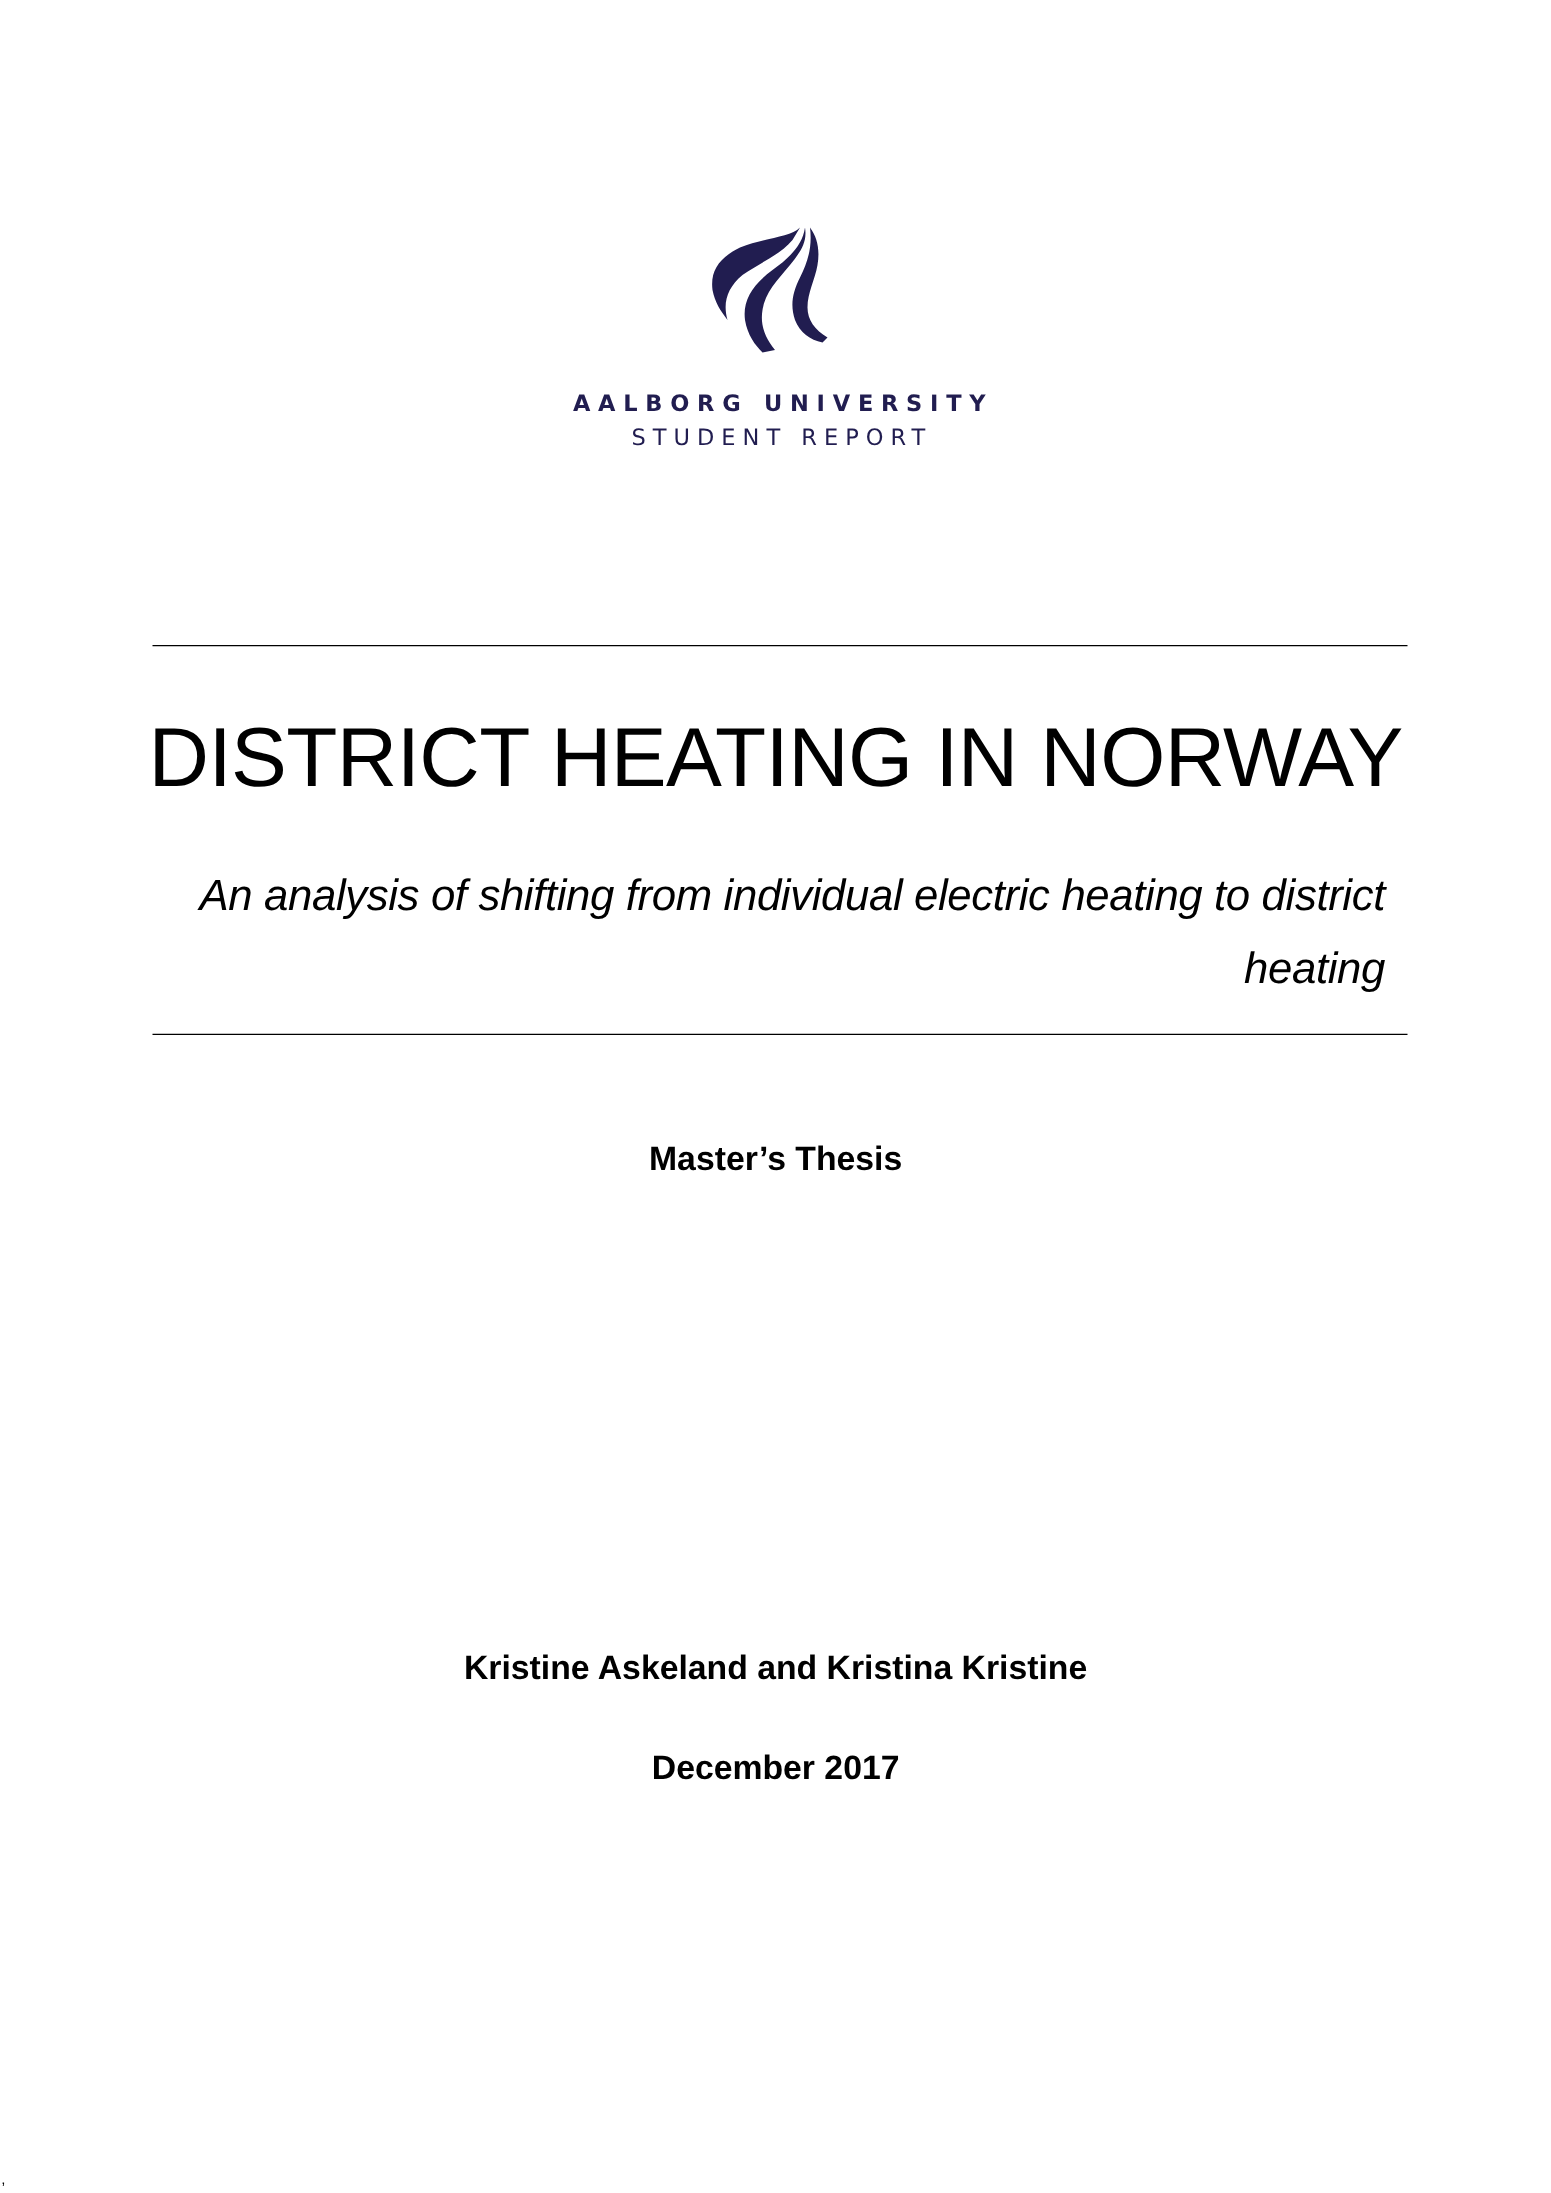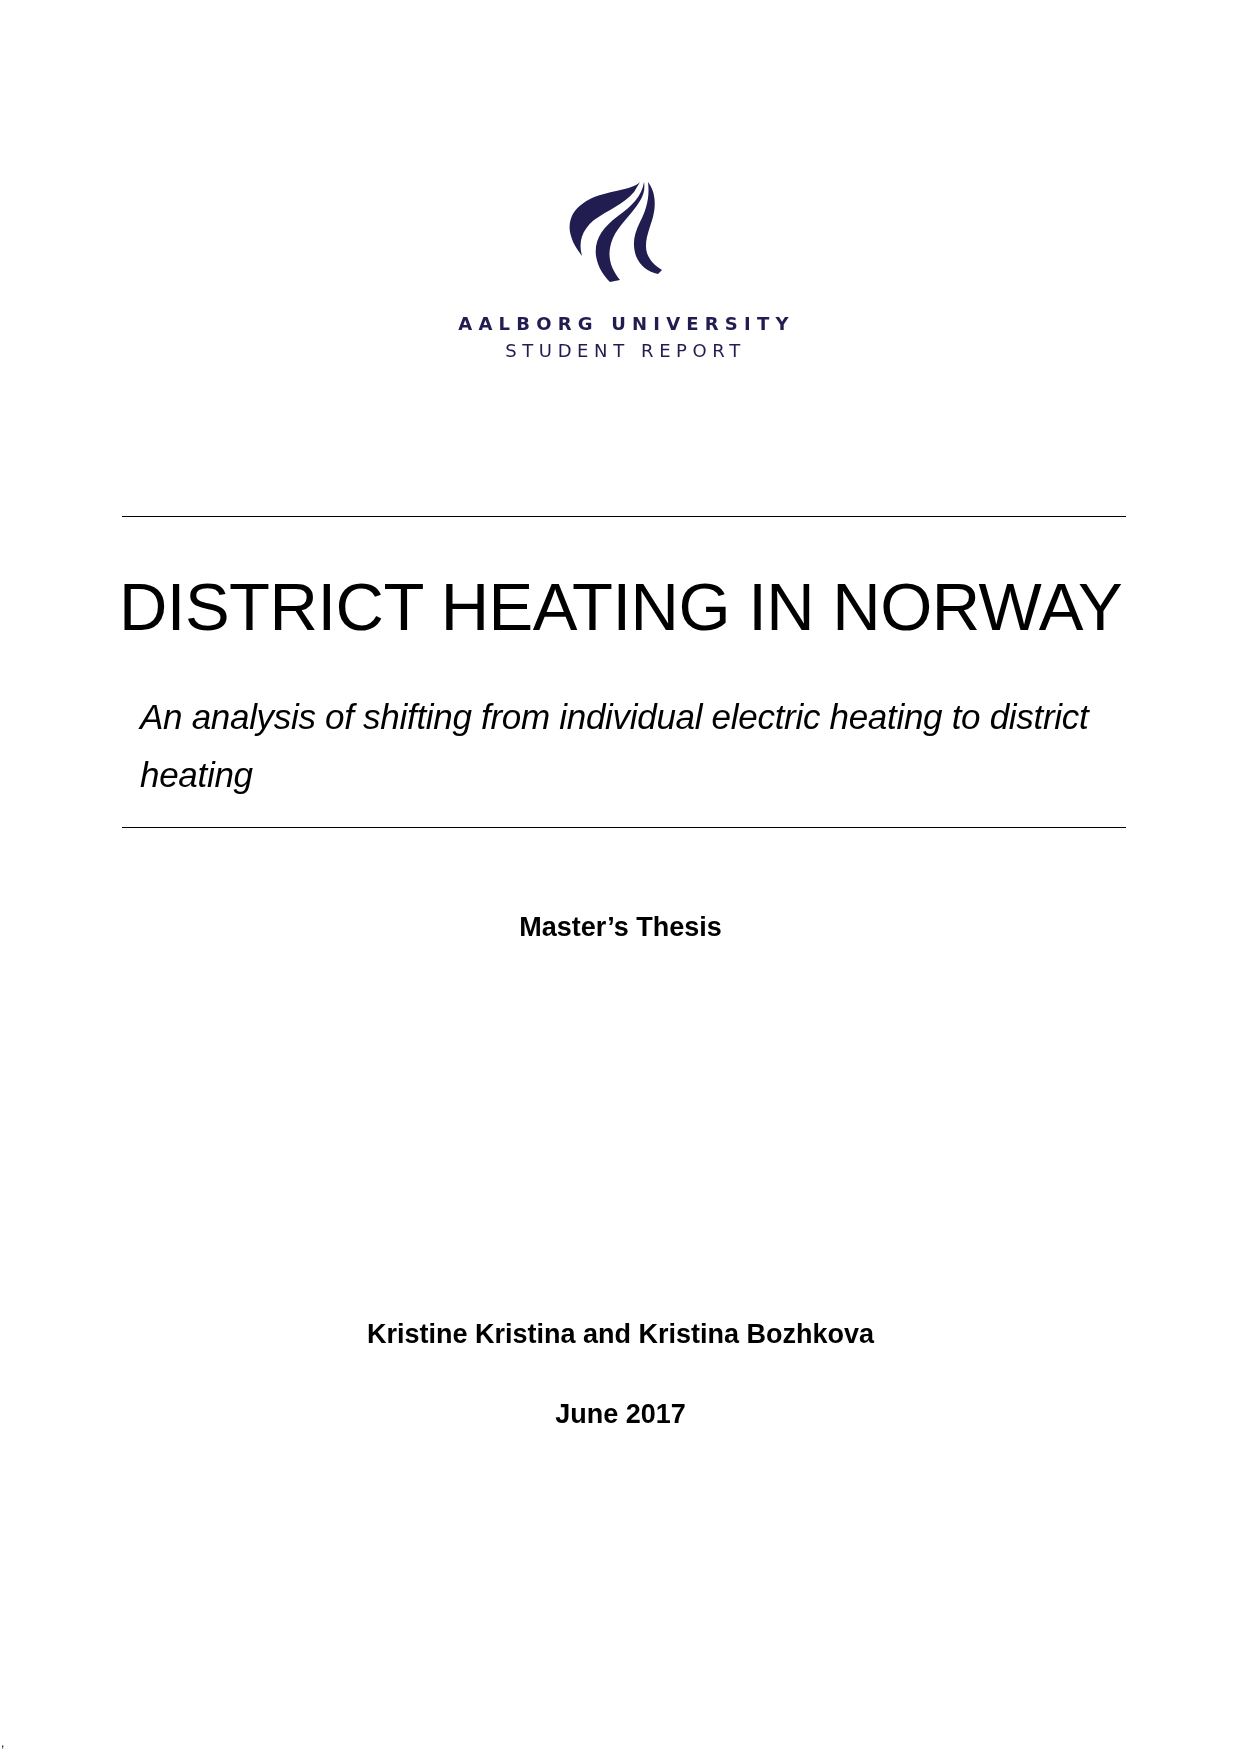--- a/index.html
+++ b/index.html
@@ -10,21 +10,21 @@
     #logo-mark { left: 562px; top: 176px; width: 108px; height: 108px; }
     #uni-name { top: 313px; font-size: 18px; font-weight: bold; letter-spacing: 6.2px;
                 color: #211d50; font-family: "DejaVu Sans", sans-serif; padding-left: 6px; }
     #report-type { top: 340px; font-size: 18px; letter-spacing: 5.6px; color: #211d50;
                    font-family: "DejaVu Sans", sans-serif; padding-left: 5px; }
     .rule { left: 122px; width: 1004px; height: 0; border-top: 1.5px solid #000; }
     #rule-top { top: 516px; }
     #rule-bottom { top: 827px; }
     #doc-title { top: 567px; font-size: 67px; letter-spacing: -0.5px; line-height: 80px; }
     #doc-subtitle { top: 688px; left: 140px; width: 968px; font-size: 35px; font-style: italic;
-                    line-height: 58px; text-align: left; white-space: normal; letter-spacing: -0.3px; }
+                    line-height: 58px; text-align: right; white-space: normal; letter-spacing: -0.3px; }
     #doc-type { top: 912px; font-size: 27px; font-weight: bold; }
     #authors { top: 1319px; font-size: 27px; font-weight: bold; }
     #date { top: 1399px; font-size: 27px; font-weight: bold; }
     #stray-mark { left: 1px; top: 1736px; font-size: 12px; }
   </style>
 </head>
 <body>
 
 <svg id="logo-mark" class="abs" viewBox="0 0 108 108" xmlns="http://www.w3.org/2000/svg">
   <g fill="#211d50">
@@ -41,16 +41,16 @@
 <div id="report-type" class="abs center">STUDENT REPORT</div>
 
 <div id="rule-top" class="abs rule"></div>
 
 <div id="doc-title" class="abs center">DISTRICT HEATING IN NORWAY</div>
 <div id="doc-subtitle" class="abs">An analysis of shifting from individual electric heating to district heating</div>
 
 <div id="rule-bottom" class="abs rule"></div>
 
 <div id="doc-type" class="abs center">Master’s Thesis</div>
-<div id="authors" class="abs center">Kristine Kristina and Kristina Bozhkova</div>
-<div id="date" class="abs center">June 2017</div>
+<div id="authors" class="abs center">Kristine Askeland and Kristina Kristine</div>
+<div id="date" class="abs center">December 2017</div>
 
 <div id="stray-mark" class="abs">,</div>
 
 </body></html>

